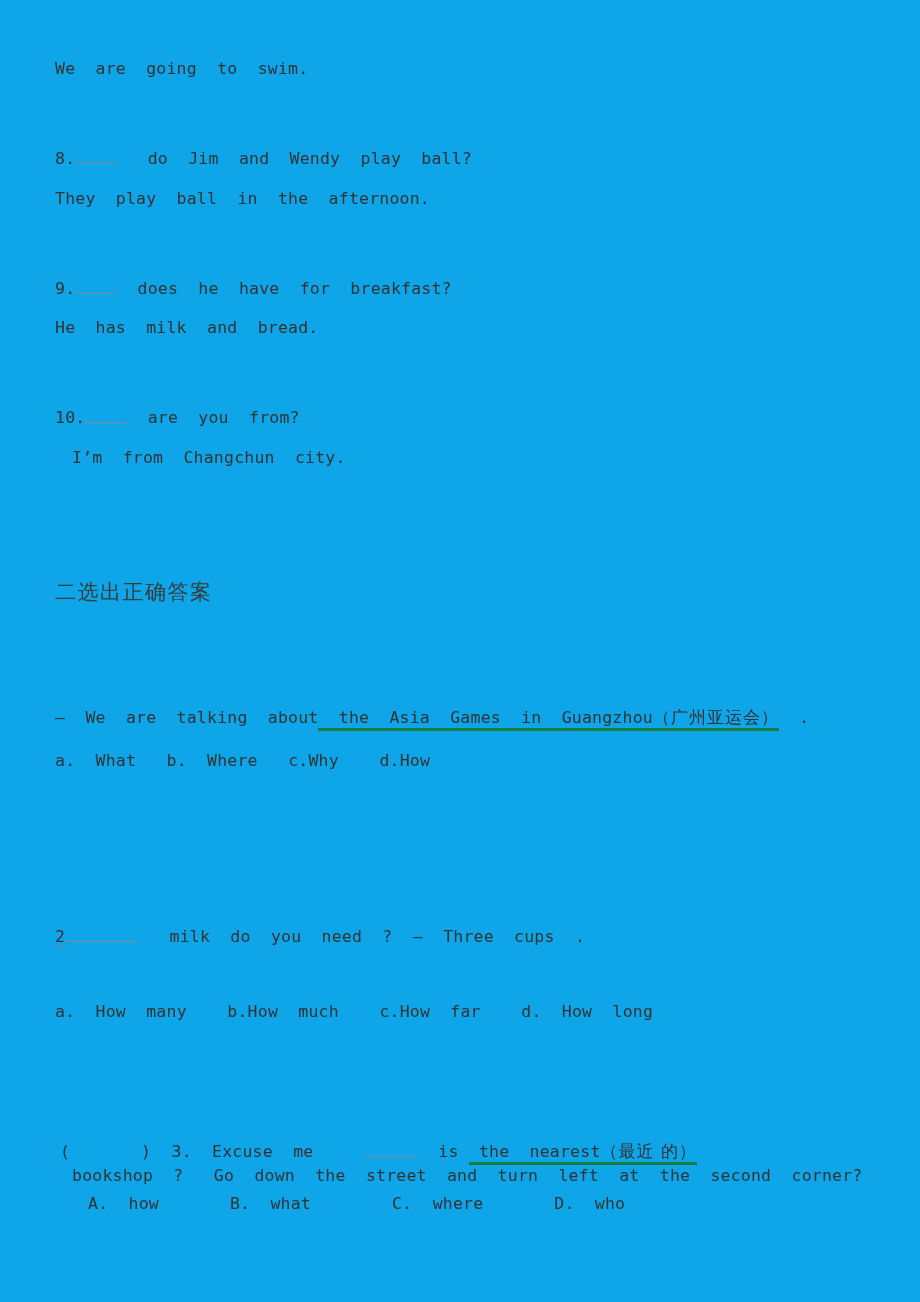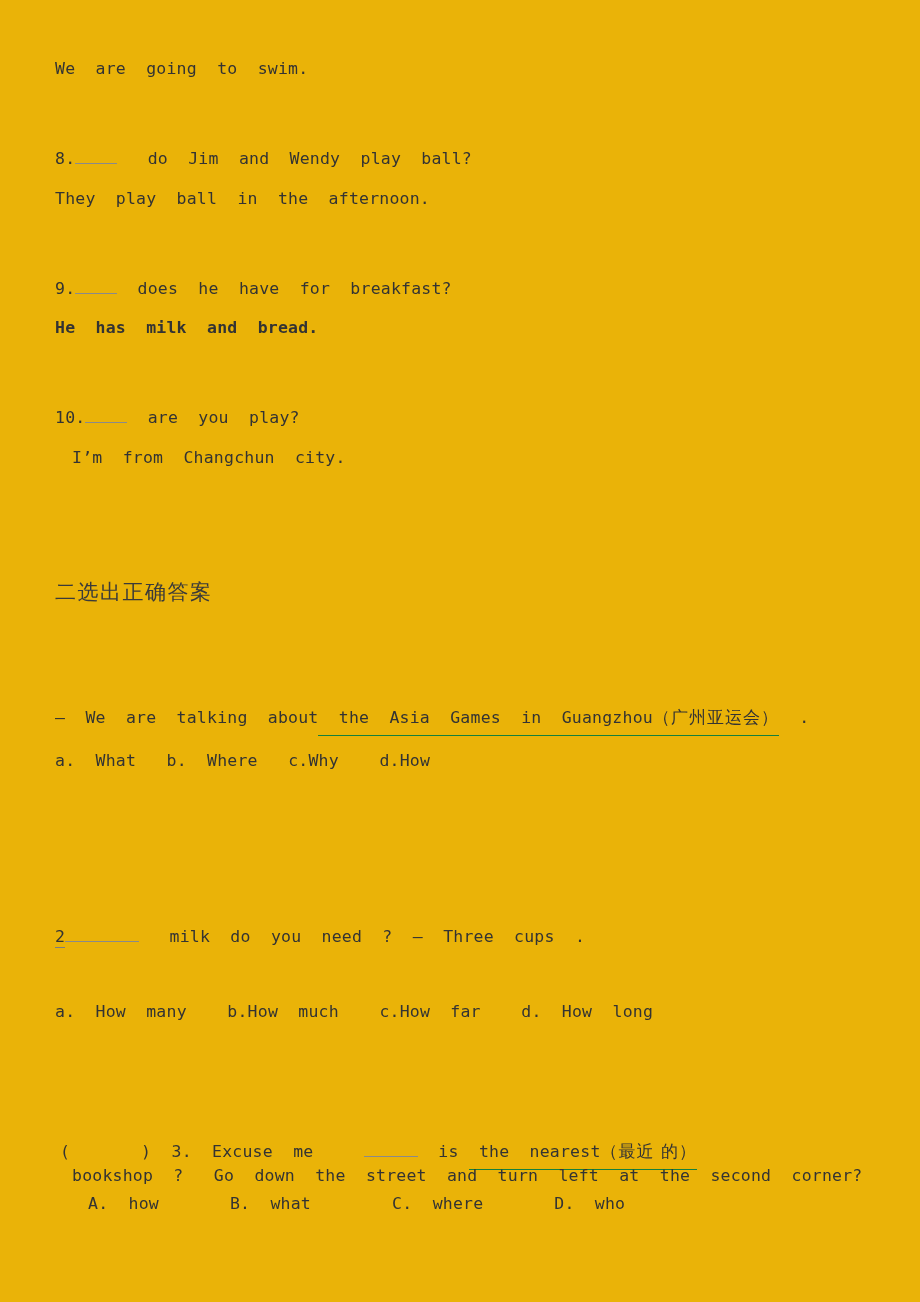--- a/index.html
+++ b/index.html
@@ -4,21 +4,21 @@
 <style>
   html, body {
     margin: 0;
     padding: 0;
     background: #ffffff;
   }
   .page {
     position: relative;
     width: 920px;
     height: 1302px;
-    background: #eab308;
+    background: #0ea5e9;
     overflow: hidden;
     font-family: "DejaVu Serif", "Liberation Serif", serif;
     color: #2b2b2b;
   }
   
   .ln {
     position: absolute;
     white-space: pre;
     font-family: "DejaVu Sans Mono", "Liberation Mono", monospace;
     font-size: 16.5px;
@@ -44,43 +44,43 @@
     display: inline-block;
     border-bottom: 1px solid #8a8a8a;
     vertical-align: baseline;
     height: 0.95em;
   }
   .blank-sm { width: 42px; }
   .blank-md { width: 54px; }
   .blank-lg { width: 96px; }
   .blank-q2 { width: 74px; }
   .u {
-    border-bottom: 1px solid #15803d;
-    padding-bottom: 8px;
+    border-bottom: 3px solid #15803d;
+    padding-bottom: 1px;
   }
   .u-num {
     border-bottom: 1px solid #7d7d7d;
     padding-bottom: 1px;
   }
   .sp { display: inline-block; }
 </style>
 </head>
 <body>
 
 <div class="page">
 
   <div class="ln" style="left:55px; top:61px;">We  are  going  to  swim.</div>
 
   <div class="ln" style="left:55px; top:147px;"><span>8.</span><span class="blank blank-sm"></span><span class="sp">   </span><span>do  Jim  and  Wendy  play  ball?</span></div>
   <div class="ln" style="left:55px; top:191px;">They  play  ball  in  the  afternoon.</div>
 
   <div class="ln" style="left:55px; top:277px;"><span>9.</span><span class="blank blank-sm"></span><span class="sp">  </span><span>does  he  have  for  breakfast?</span></div>
-  <div class="ln" style="left:55px; top:320px;font-weight:bold;">He  has  milk  and  bread.</div>
+  <div class="ln" style="left:55px; top:320px;">He  has  milk  and  bread.</div>
 
-  <div class="ln" style="left:55px; top:406px;"><span>10.</span><span class="blank blank-sm"></span><span class="sp">  </span><span>are  you  play?</span></div>
+  <div class="ln" style="left:55px; top:406px;"><span>10.</span><span class="blank blank-sm"></span><span class="sp">  </span><span>are  you  from?</span></div>
   <div class="ln" style="left:72px; top:450px;">I’m  from  Changchun  city.</div>
 
   <div class="heading-cn" style="left:55px; top:578px;">二选出正确答案</div>
 
 
   <div class="ln" style="left:55px; top:709px;"><span>–  We  are  talking  about</span><span class="u">  the  Asia  Games  in  Guangzhou</span><span class="u cn">（广州亚运会）</span><span class="sp">  </span><span>.</span></div>
 
   <div class="ln" style="left:55px; top:753px;"><span>a.</span><span class="sp">  </span><span>What</span><span class="sp">   </span><span>b.</span><span class="sp">  </span><span>Where</span><span class="sp">   </span><span>c.</span><span>Why</span><span class="sp">    </span><span>d.</span><span>How</span></div>
 
   <div class="ln" style="left:55px; top:925px;"><span class="u-num">2</span><span class="blank blank-q2"></span><span class="sp">   </span><span>milk  do  you  need  ?  –  Three  cups  .</span></div>

